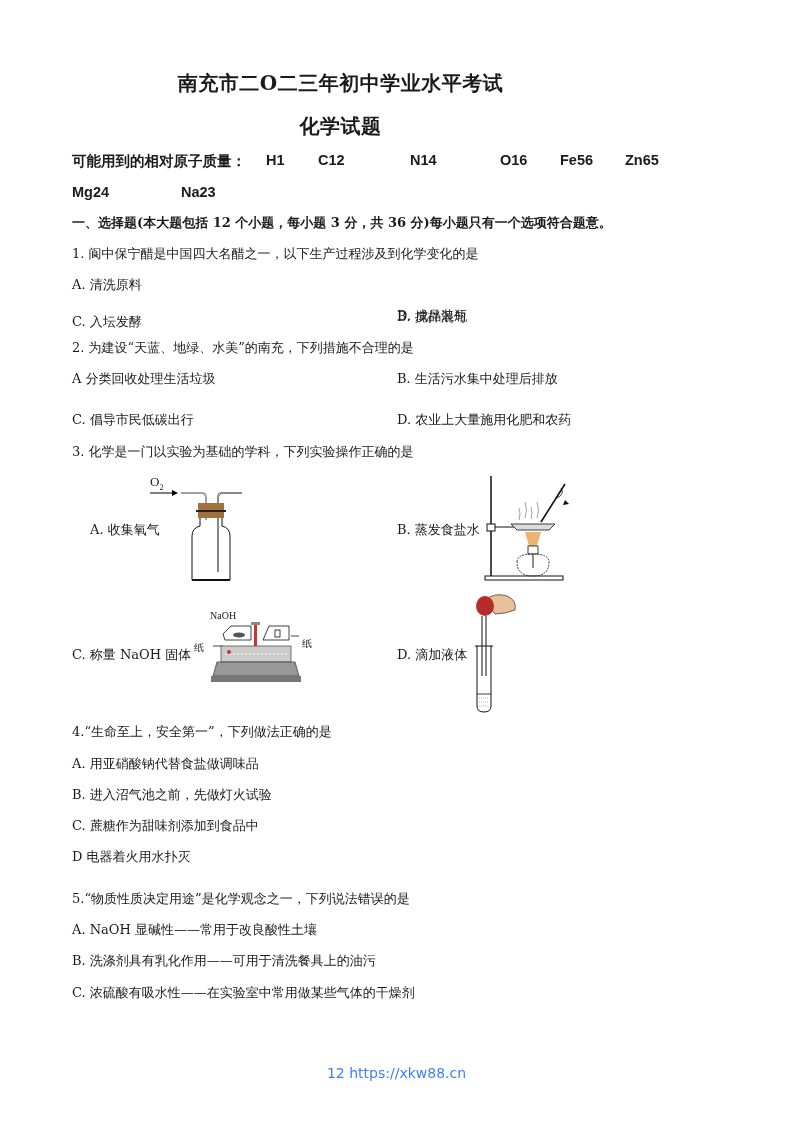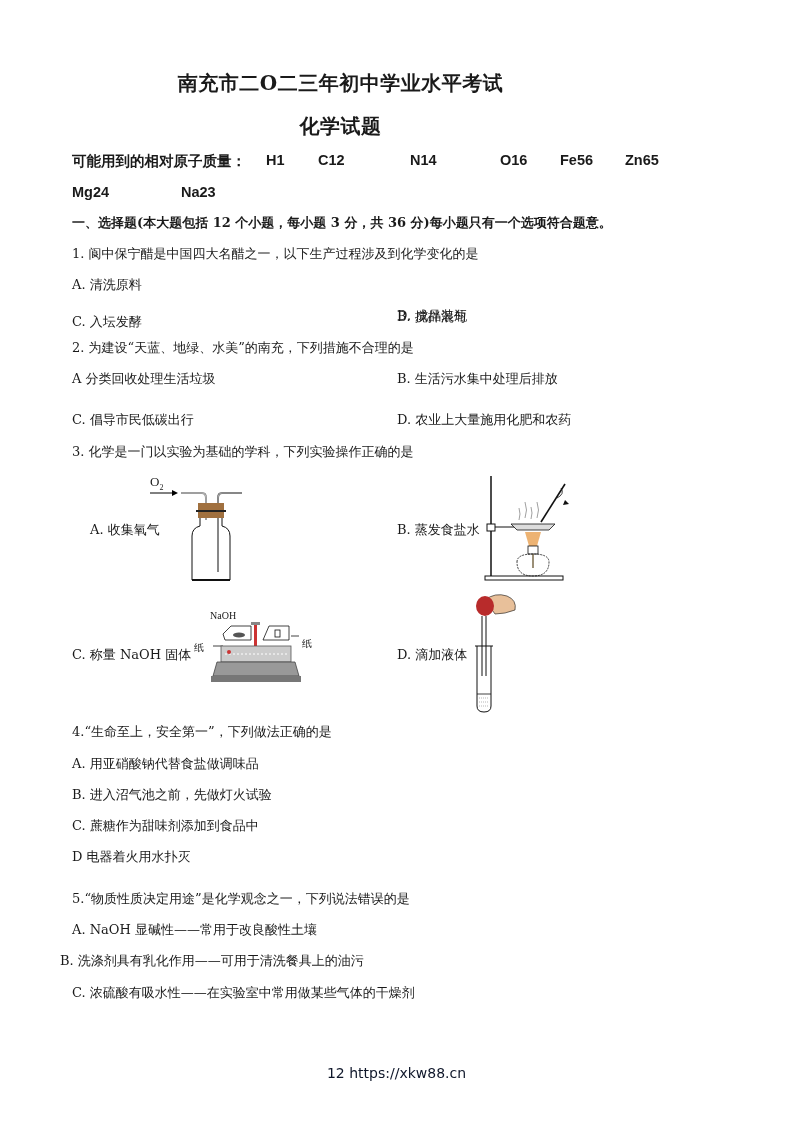--- a/index.html
+++ b/index.html
@@ -6,21 +6,21 @@
   body {
     width: 793px; height: 1122px; position: relative; overflow: hidden;
     font-family: "DejaVu Serif", "Liberation Serif", serif;
     color: #1a1a1a;
   }
   .abs { position: absolute; white-space: nowrap; }
   .title { left: 0; width: 681px; text-align: center; font-weight: bold; font-size: 20px; letter-spacing: 0.5px; }
   .bold { font-weight: bold; font-size: 14.5px; }
   .txt { font-size: 13px; }
   .atoms span { position: absolute; font-weight: bold; font-size: 14.5px; font-family: Liberation Sans, sans-serif; }
-  .footer { left: 0; width: 793px; text-align: center; font-family: "DejaVu Sans", sans-serif; font-size: 14px; color: #0f172a; }
+  .footer { left: 0; width: 793px; text-align: center; font-family: "DejaVu Sans", sans-serif; font-size: 14px; color: #3b82f6; }
   svg { position: absolute; overflow: visible; }
 </style>
 </head>
 <body>
 
 <div class="abs title" style="top:70px;">南充市二O二三年初中学业水平考试</div>
 <div class="abs title" style="top:113px;">化学试题</div>
 
 <div class="atoms">
   <div class="abs bold" style="left:72px; top:152px;">可能用到的相对原子质量：</div>
@@ -118,16 +118,16 @@
 </svg>
 
 <div class="abs txt" style="left:72px; top:723px;">4.“生命至上，安全第一”，下列做法正确的是</div>
 <div class="abs txt" style="left:72px; top:755px;">A. 用亚硝酸钠代替食盐做调味品</div>
 <div class="abs txt" style="left:72px; top:786px;">B. 进入沼气池之前，先做灯火试验</div>
 <div class="abs txt" style="left:72px; top:817px;">C. 蔗糖作为甜味剂添加到食品中</div>
 <div class="abs txt" style="left:72px; top:848px;">D  电器着火用水扑灭</div>
 
 <div class="abs txt" style="left:72px; top:890px;">5.“物质性质决定用途”是化学观念之一，下列说法错误的是</div>
 <div class="abs txt" style="left:72px; top:921px;">A. NaOH 显碱性——常用于改良酸性土壤</div>
-<div class="abs txt" style="left:60px; top:952px;">B. 洗涤剂具有乳化作用——可用于清洗餐具上的油污</div>
+<div class="abs txt" style="left:72px; top:952px;">B. 洗涤剂具有乳化作用——可用于清洗餐具上的油污</div>
 <div class="abs txt" style="left:72px; top:984px;">C. 浓硫酸有吸水性——在实验室中常用做某些气体的干燥剂</div>
 
 <div class="abs footer" style="top:1065px;">12 https://xkw88.cn</div>
 
 </body></html>

